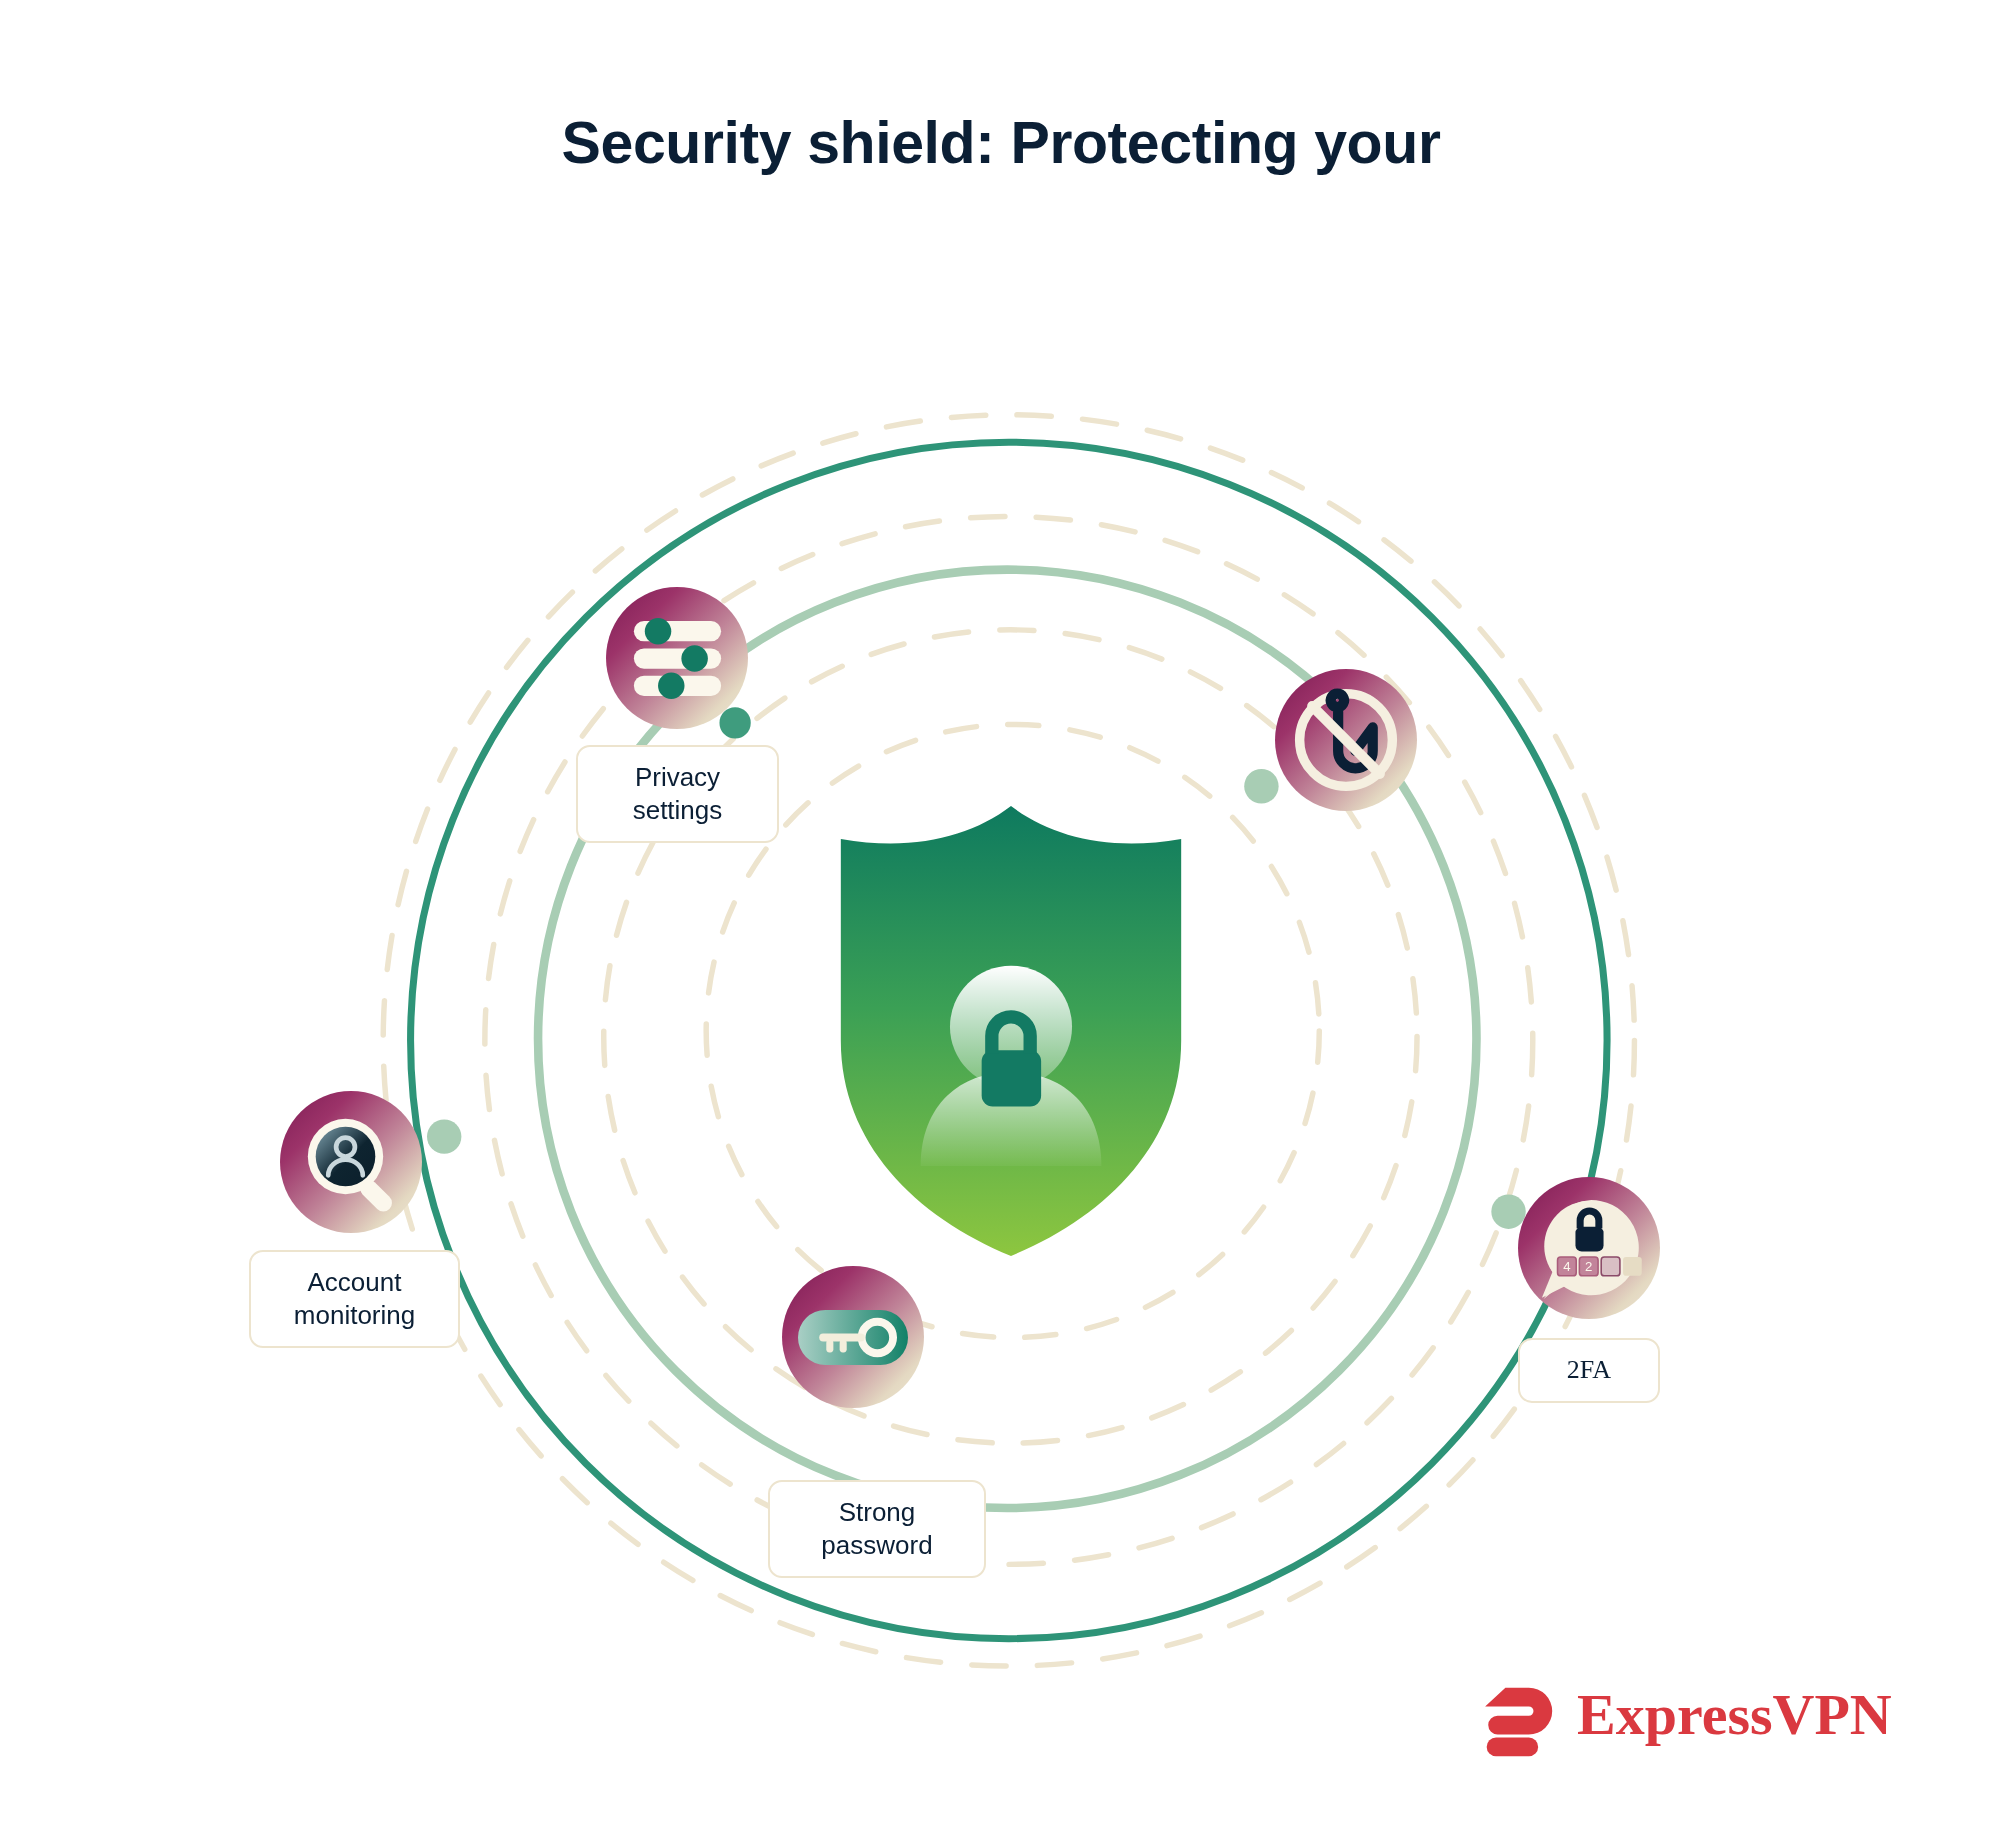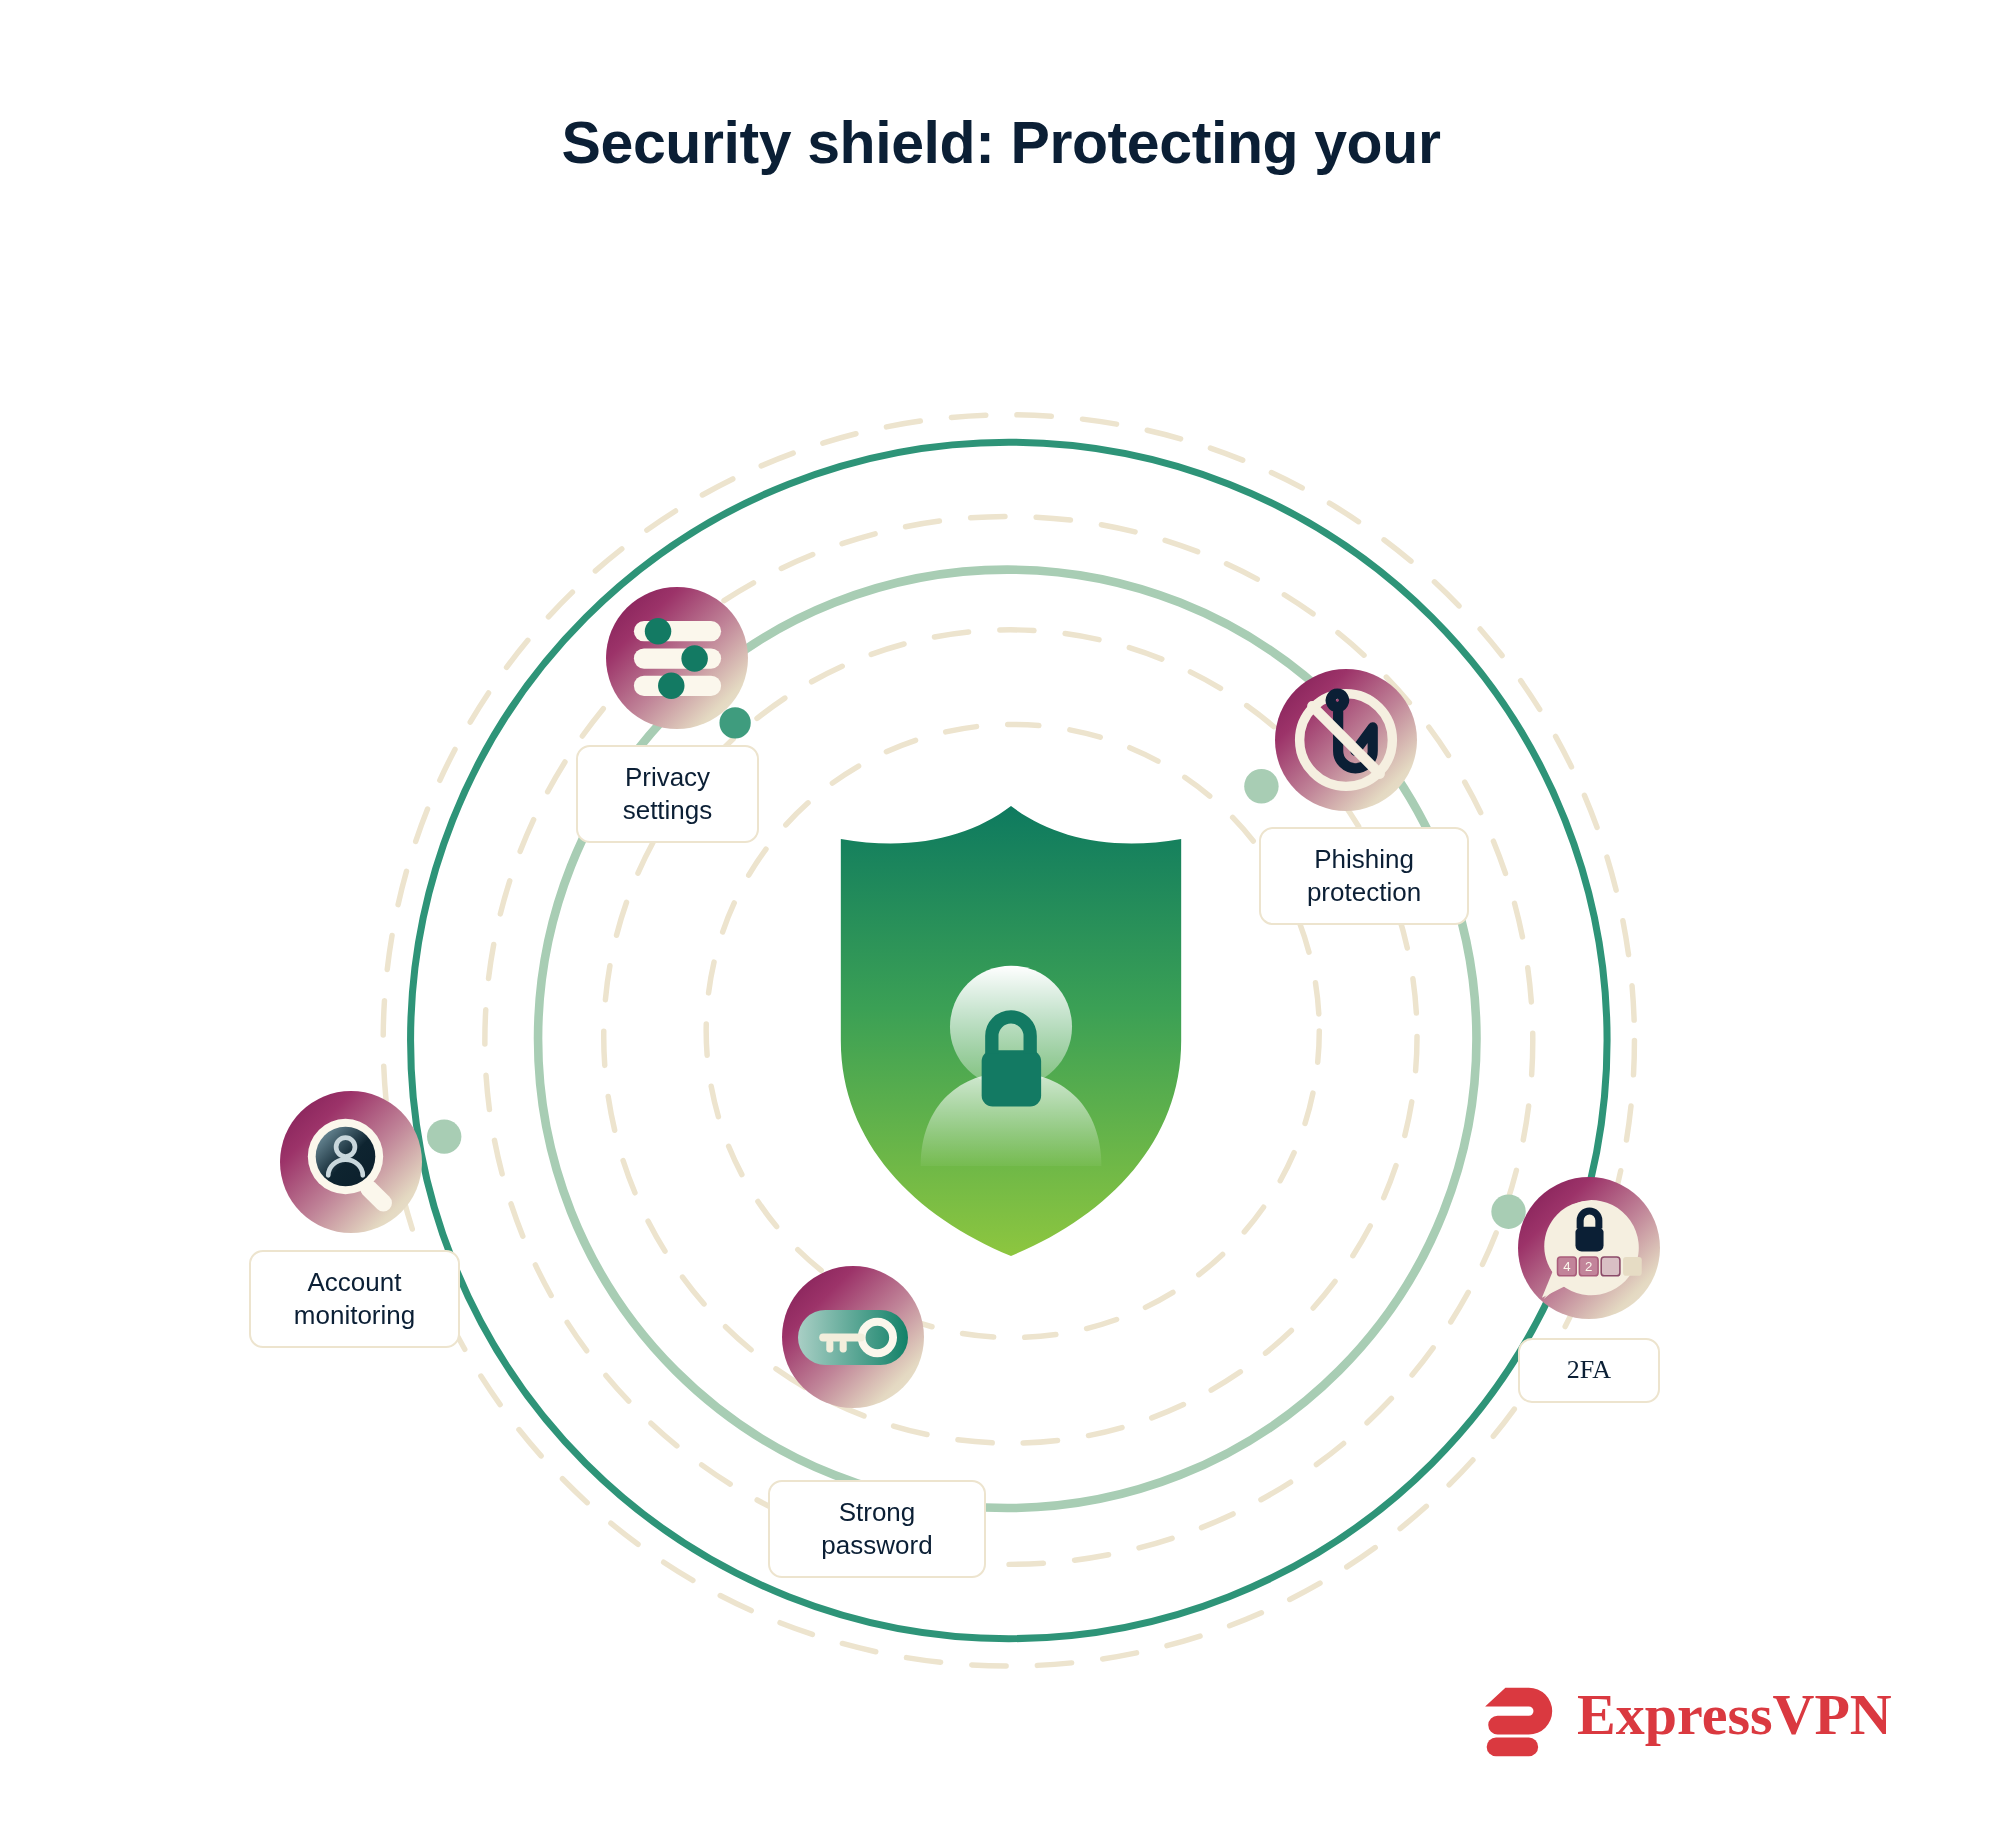--- a/index.html
+++ b/index.html
@@ -162,33 +162,31 @@
   <div class="node" style="left:606px; top:587px;">
     <svg width="91" height="81" viewBox="0 0 116 104">
       <rect x="2" y="4" width="112" height="26" rx="13" fill="#FBF7EC"></rect>
       <rect x="2" y="39" width="112" height="26" rx="13" fill="#FBF7EC"></rect>
       <rect x="2" y="74" width="112" height="26" rx="13" fill="#FBF7EC"></rect>
       <circle cx="33" cy="17" r="17" fill="#137A63"></circle>
       <circle cx="80" cy="52" r="17" fill="#137A63"></circle>
       <circle cx="50" cy="87" r="17" fill="#137A63"></circle>
     </svg>
   </div>
-  <div class="chip" style="left:576px; top:745px; width:183px;">Privacy
+  <div class="chip" style="left:576px; top:745px; width:203px;">Privacy
 settings</div>
 
   <div class="node" style="left:1275px; top:669px;">
     <svg width="110" height="110" viewBox="0 0 140 140">
       <circle cx="70" cy="70" r="59" fill="none" stroke="#F5EFE0" stroke-width="12"></circle>
       <path d="M59 28 a8.5 8.5 0 1 1 0.1 0 M60 34 L60 84 a22 22 0 0 0 44 0 L104 54 L82 84" fill="none" stroke="#0B1F35" stroke-width="13" stroke-linecap="round" stroke-linejoin="round"></path>
       <path d="M88 46 L88 96 L66 96 a22 22 0 0 1 -22 -22 L44 46 Z" fill="#0B1F35" opacity="0"></path>
       <line x1="27" y1="27" x2="113" y2="113" stroke="#F5EFE0" stroke-width="13" stroke-linecap="round"></line>
     </svg>
   </div>
-  <div class="chip" style="left:1259px; top:827px; width:210px;">Phishing
-protection</div>
 
   <div class="node" style="left:1518px; top:1177px;">
     <svg width="117" height="117" viewBox="0 0 150 150">
       <path d="M75 13 A61 61 0 1 1 33 116 L16 140 L40 120 A61 61 0 0 1 75 13 Z" fill="#F5EFE0"></path>
       <circle cx="75" cy="72" r="58" fill="#F5EFE0"></circle>
       <path d="M28 104 L14 138 L46 122 Z" fill="#F5EFE0"></path>
       <rect x="57" y="47" width="36" height="32" rx="8" fill="#0B1F35"></rect>
       <path d="M63 49 L63 39 A12 12 0 0 1 87 39 L87 49" fill="none" stroke="#0B1F35" stroke-width="9"></path>
       <g>
         <rect x="34" y="86" width="24" height="24" rx="4" fill="#C2849A" stroke="#A95C7A" stroke-width="2"></rect>

